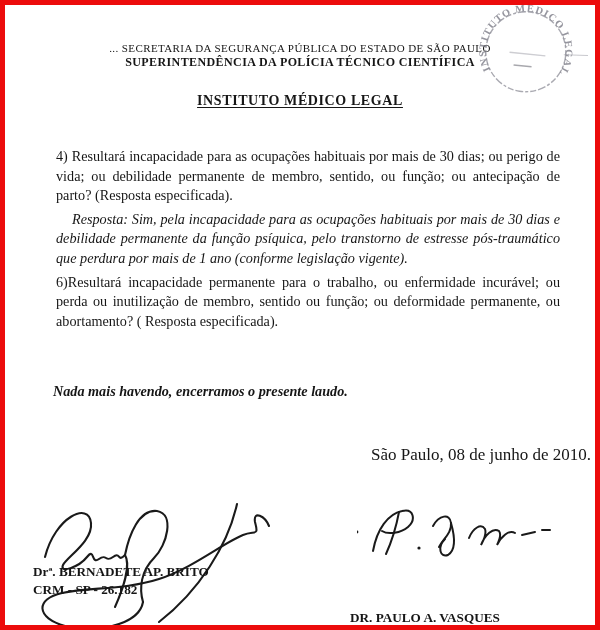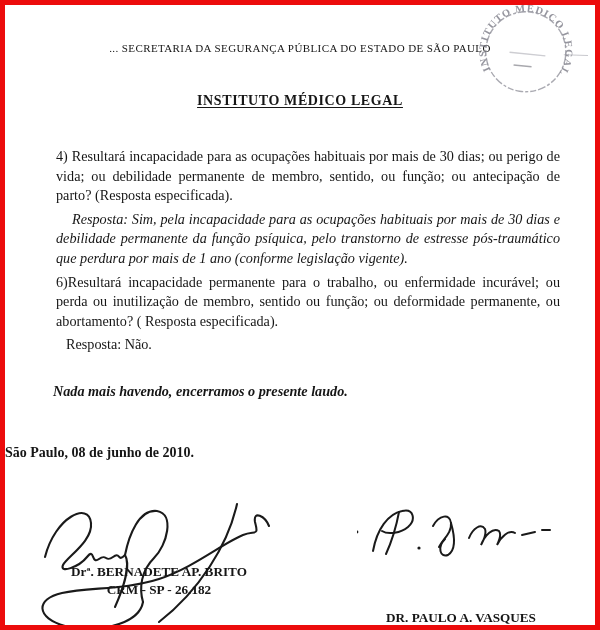--- a/index.html
+++ b/index.html
@@ -28,57 +28,57 @@
   }
   .body-block p{margin:4px;}
   .answer-first-indent{text-indent:16px;font-style:italic;}
   .q5{margin-top:4px !important;}
   .a5{text-indent:10px;}
   .closing{
     position:absolute;left:48px;top:378px;
     font-size:14.2px;font-weight:bold;font-style:italic;
   }
   .dateline{
-    position:absolute;left:0;top:440px;width:586px;text-align:left;
-    font-size:14px;font-weight:bold;
+    position:absolute;left:0;top:440px;width:586px;text-align:right;
+    font-size:17px;font-weight:normal;
   }
-  .sig-block{position:absolute;text-align:center;font-weight:bold;font-size:13.2px;line-height:18px;}
+  .sig-block{position:absolute;text-align:left;font-weight:bold;font-size:13.2px;line-height:18px;}
   .sig-left-block{left:28px;top:558px;width:252px;}
   .sig-right-block{left:345px;top:564px;width:222px;margin-top:40px;}
   .sig-svg{position:absolute;pointer-events:none;}
   .sig-left-svg{left:22px;top:490px;width:265px;height:138px;}
   .sig-right-svg{left:352px;top:498px;width:215px;height:58px;}
 </style>
 </head>
 <body>
 
 <div class="page">
 
   <div class="header">
     <div class="header-line1">... SECRETARIA DA SEGURANÇA PÚBLICA DO ESTADO DE SÃO PAULO</div>
+    <div class="header-line2">SUPERINTENDÊNCIA DA POLÍCIA TÉCNICO CIENTÍFICA</div>
   </div>
 
   <div class="doc-title">INSTITUTO MÉDICO LEGAL</div>
 
   <svg class="stamp" viewBox="0 0 140 104" aria-hidden="true">
     <circle cx="68" cy="47" r="40" fill="none" stroke="#7a7a85" stroke-width="1.4" stroke-dasharray="6 2 3 2 8 2" opacity="0.75"></circle>
     <path id="stampArc" d="M 37,72 A 40,40 0 1 1 99,72" fill="none"></path>
     <text font-size="10" font-weight="bold" fill="#6e6e7a" opacity="0.85" font-family="Liberation Serif, serif" letter-spacing="1">
       <textPath href="#stampArc" startOffset="2" textLength="168" lengthAdjust="spacingAndGlyphs">INSTITUTO MÉDICO LEGAL</textPath>
     </text>
     <line x1="52" y1="50" x2="88" y2="48" stroke="#8a8a95" stroke-width="1.4" opacity="0.5"></line>
     <line x1="58" y1="62" x2="76" y2="61" stroke="#55555f" stroke-width="1.6" opacity="0.6"></line>
     <line x1="106" y1="44" x2="130" y2="41" stroke="#8a8a95" stroke-width="1.2" opacity="0.55"></line>
   </svg>
 
   <div class="body-block">
     <p>4) Resultará incapacidade para as ocupações habituais por mais de 30 dias; ou perigo de vida; ou debilidade permanente de membro, sentido, ou função; ou antecipação de parto? (Resposta especificada).</p>
     <p class="answer-first-indent">Resposta: Sim, pela incapacidade para as ocupações habituais por mais de 30 dias e debilidade permanente da função psíquica, pelo transtorno de estresse pós-traumático que perdura por mais de 1 ano (conforme legislação vigente).</p>
     <p class="q5">6)Resultará incapacidade permanente para o trabalho, ou enfermidade incurável; ou perda ou inutilização de membro, sentido ou função; ou deformidade permanente, ou abortamento? ( Resposta especificada).</p>
-    <p class="a5">Resposta: Não.</p>
   </div>
 
   <div class="closing">Nada mais havendo, encerramos o presente laudo.</div>
 
   <div class="dateline">São Paulo, 08 de junho de 2010.</div>
 
   <svg class="sig-svg sig-left-svg" viewBox="0 0 265 138" aria-hidden="true">
     <g fill="none" stroke="#1a1a1a" stroke-width="2.1" stroke-linecap="round">
       <path d="M18,62 C28,22 62,6 64,28 C66,46 40,62 36,70 C32,79 52,72 60,62 C68,52 64,70 72,64 C80,58 78,68 86,62 C94,56 90,68 98,60 C102,40 112,14 130,16 C148,19 140,50 127,63 C114,76 112,93 116,107"></path>
       <path d="M116,107 C112,130 68,139 38,131 C9,123 8,104 35,98 C62,92 98,95 132,84 C166,73 196,48 216,40 C228,35 232,42 228,27 C226,15 238,21 242,31"></path>

